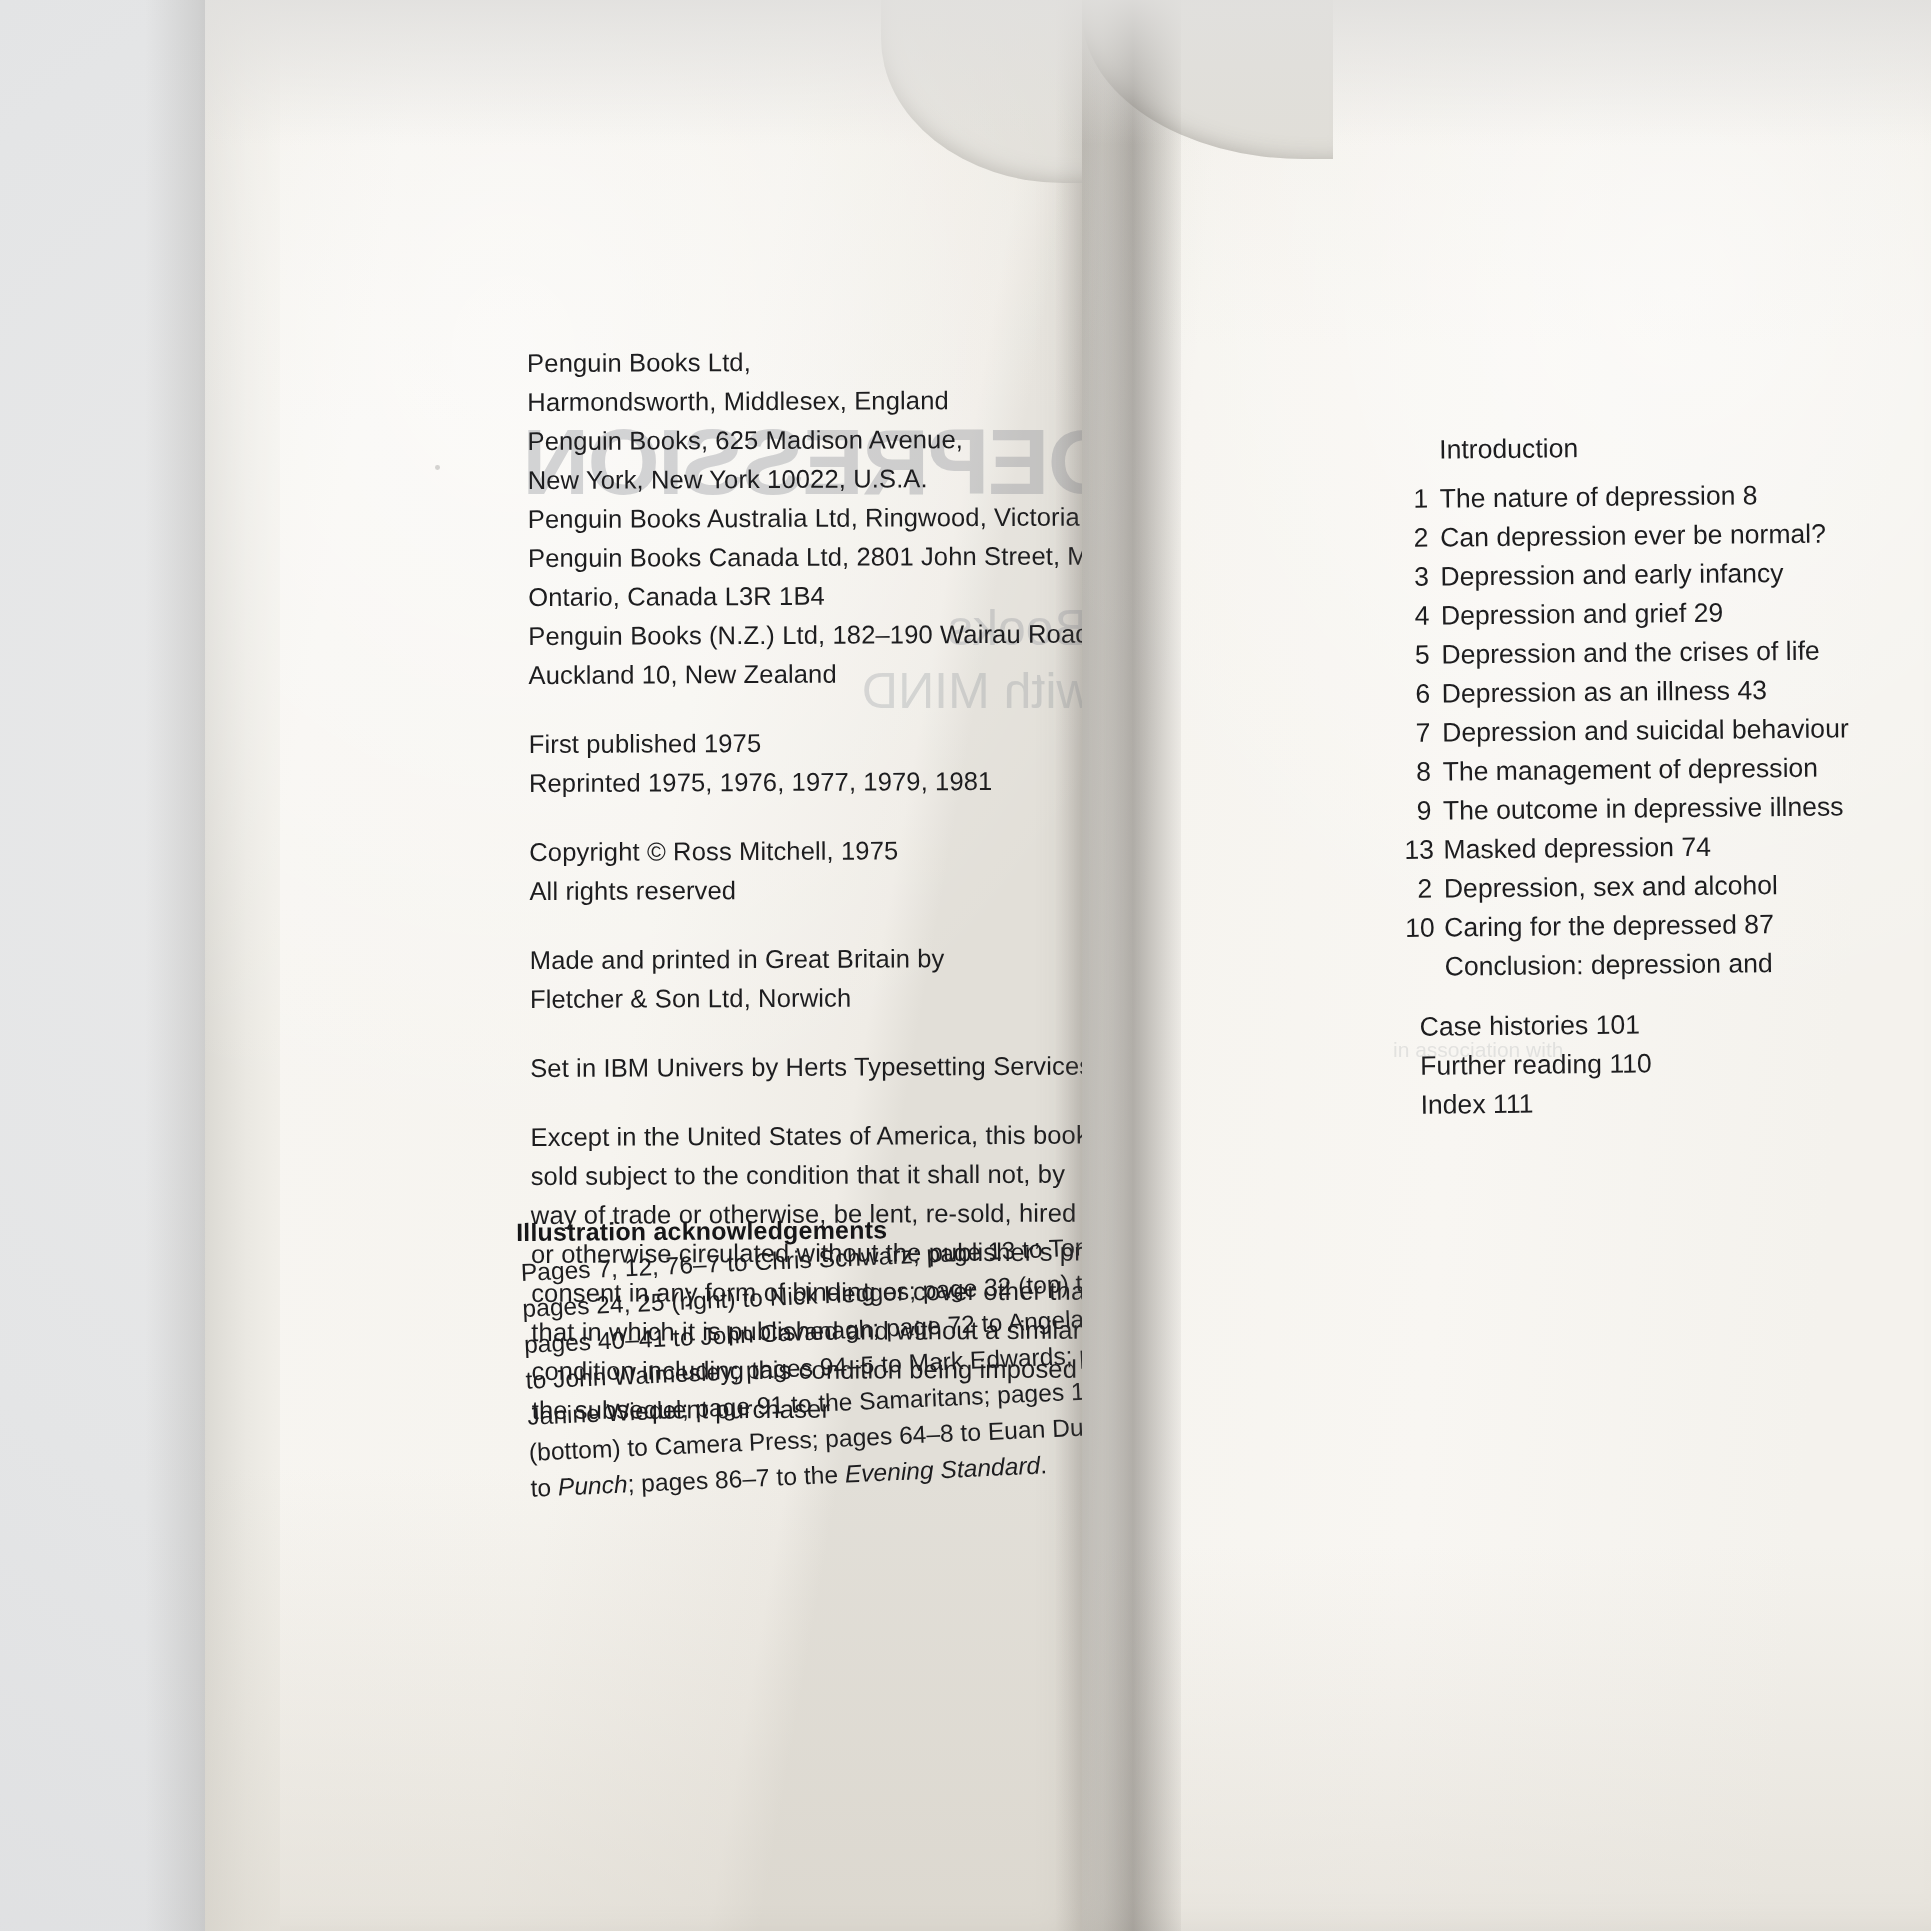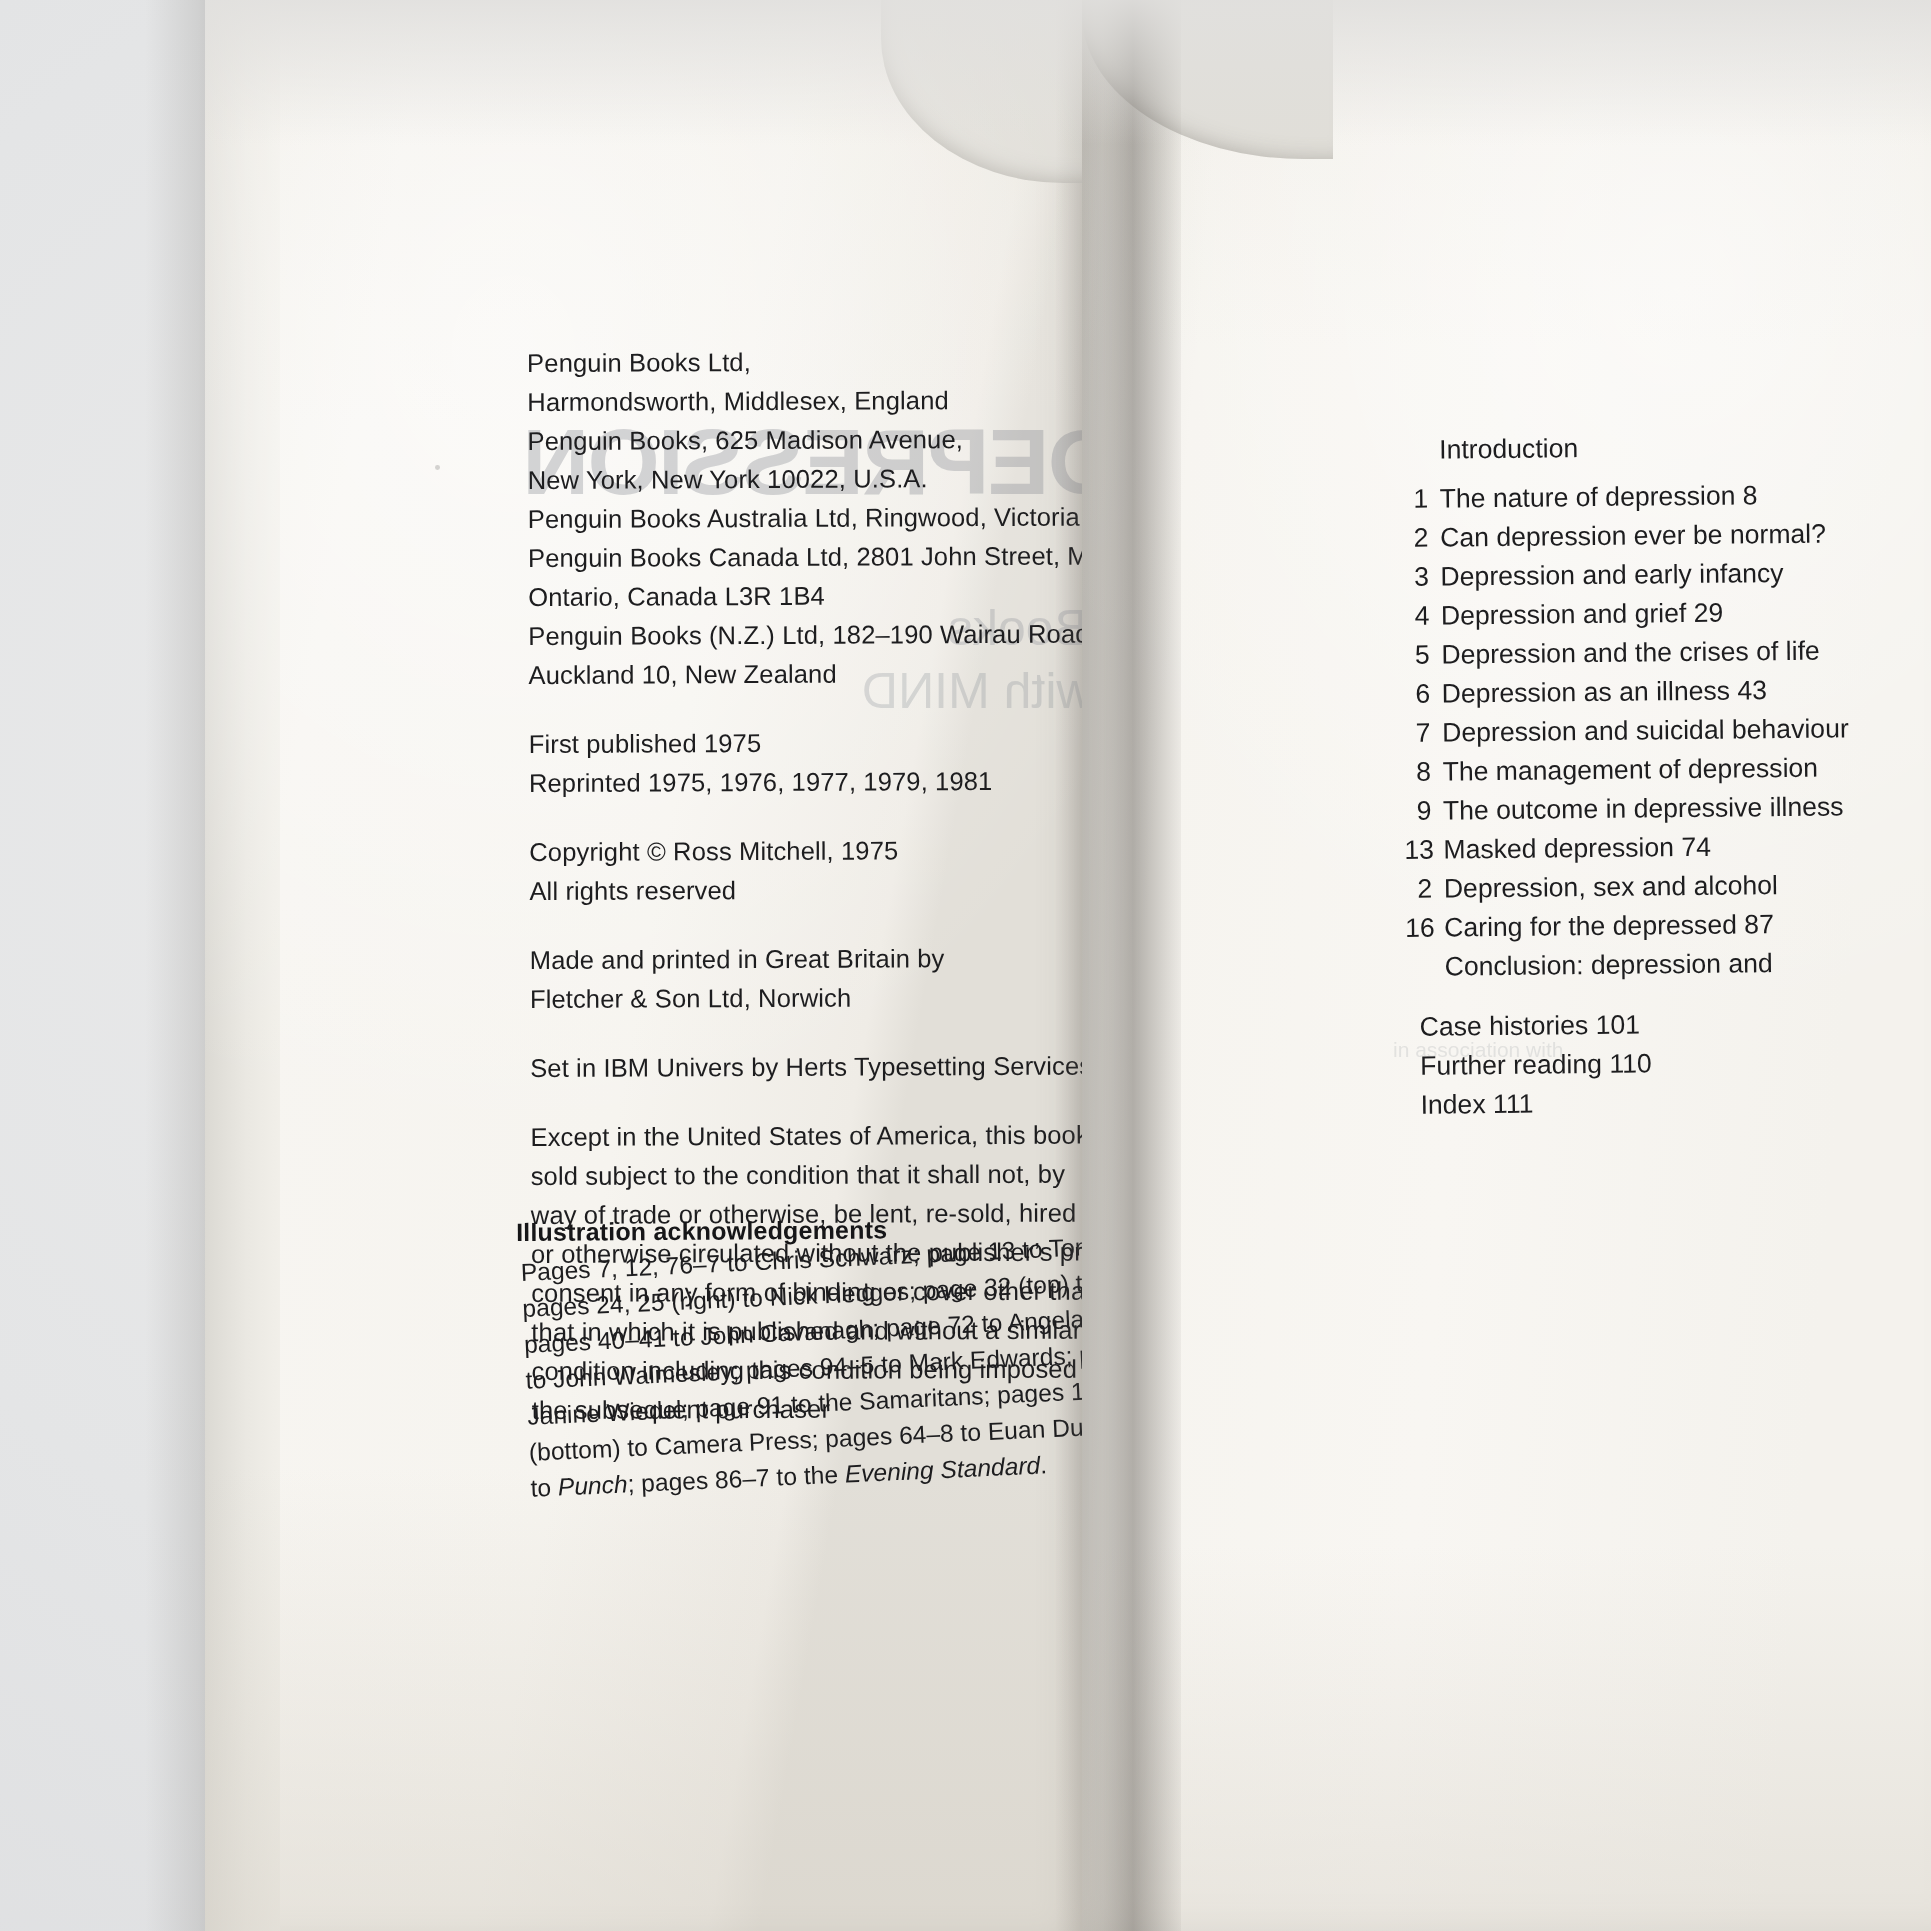--- a/index.html
+++ b/index.html
@@ -384,21 +384,21 @@
     </div>
     <div class="toc-row">
       <span class="toc-num">13</span>
       <span>Masked depression  74</span>
     </div>
     <div class="toc-row">
       <span class="toc-num">2</span>
       <span>Depression, sex and alcohol</span>
     </div>
     <div class="toc-row">
-      <span class="toc-num">16</span>
+      <span class="toc-num">10</span>
       <span>Caring for the depressed  87</span>
     </div>
     <div class="toc-row">
       <span class="toc-num"></span>
       <span>Conclusion: depression and</span>
     </div>
 
     <div class="toc-tail">
       <div class="toc-row">
         <span>Case histories  101</span>

